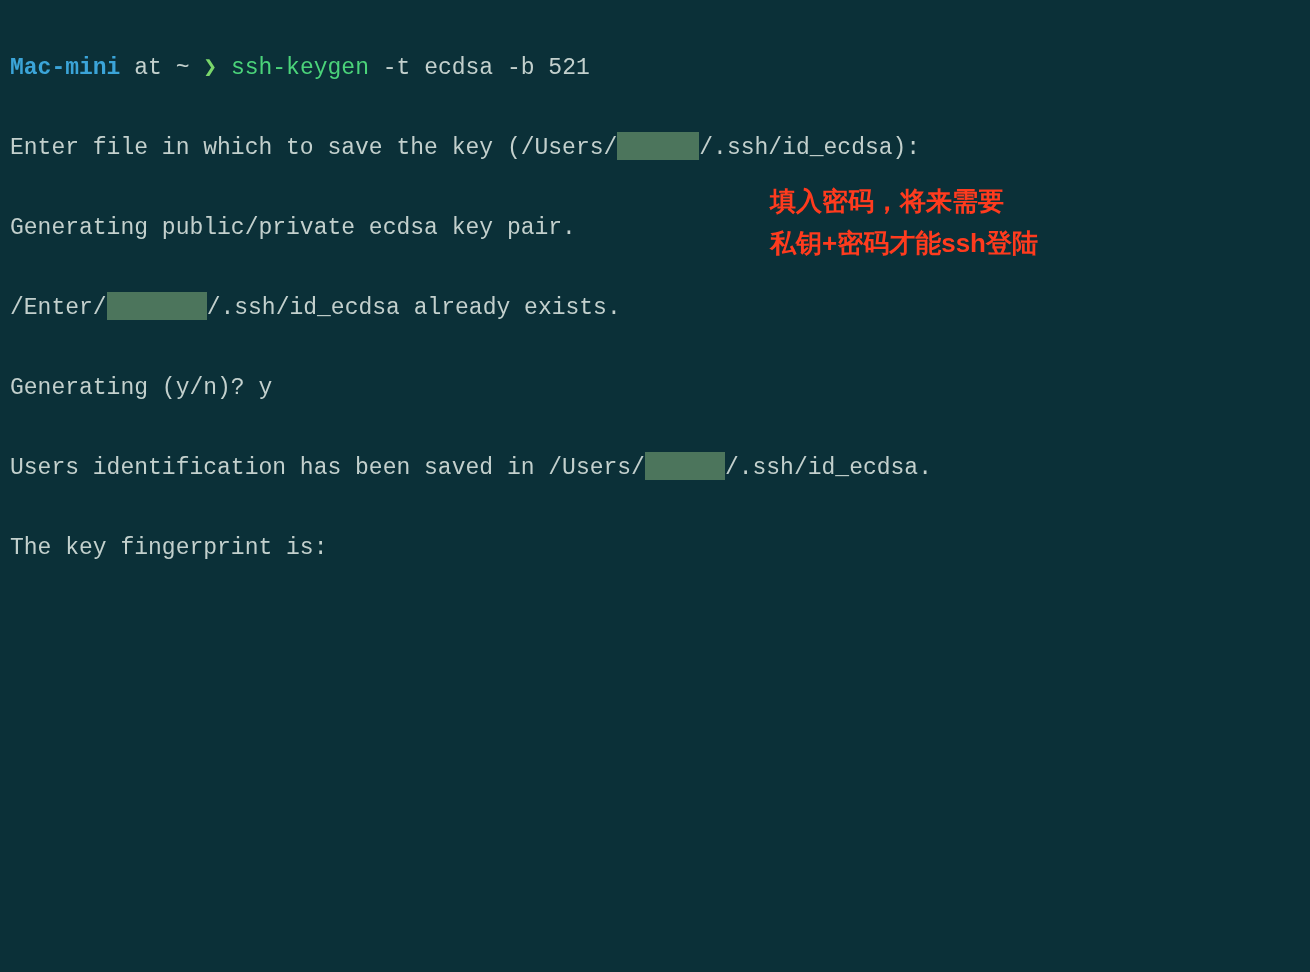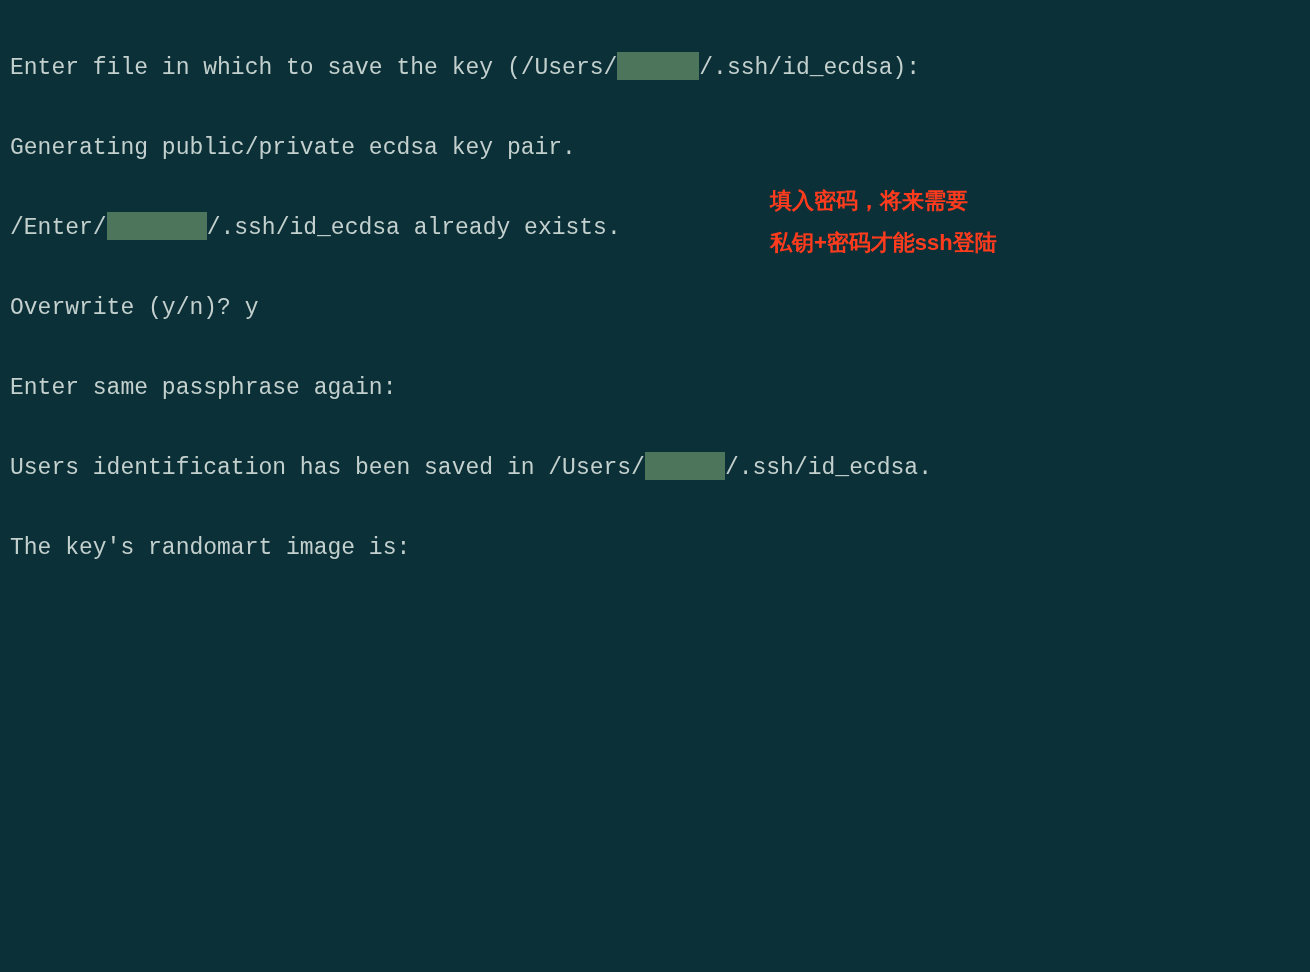--- a/index.html
+++ b/index.html
@@ -34,39 +34,39 @@
   .redact.small  { width: 82px;  height: 28px; }
   .redact.small2 { width: 100px; height: 28px; }
   .redact.med    { width: 80px;  height: 28px; }
   .redact.med2   { width: 80px;  height: 28px; }
   .redact.big    { width: 360px; height: 32px; }
   .annot {
     position: absolute;
     color: #ff3b1e;
     font-family: "PingFang SC", "Microsoft YaHei", sans-serif;
     font-weight: bold;
-    font-size: 22px;
+    font-size: 26px;
     line-height: 42px;
     top: 180px;
     left: 770px;
     white-space: nowrap;
   }
   .line { display: block; }
 </style>
 </head>
 <body>
 
 <div class="terminal">
+<span class="line"><span class="host">Mac-mini</span><span class="at"> at </span><span class="tilde">~</span><span class="arrow"> ❯ </span><span class="cmd">ssh-keygen</span><span class="args"> -t ecdsa -b 521</span></span>
 <span class="line"><span>Enter file in which to save the key (/Users/</span><span class="redact small"></span><span>/.ssh/id_ecdsa):</span></span>
 <span class="line">Generating public/private ecdsa key pair.</span>
 <span class="line"><span>/Enter/</span><span class="redact small2"></span><span>/.ssh/id_ecdsa already exists.</span></span>
-<span class="line">Overwrite (y/n)? y</span>
-<span class="line">Enter same passphrase again:</span>
+<span class="line">Generating (y/n)? y</span>
 <span class="line"><span>Users identification has been saved in /Users/</span><span class="redact med"></span><span>/.ssh/id_ecdsa.</span></span>
-<span class="line">The key's randomart image is:</span>
+<span class="line">The key fingerprint is:</span>
 
 
 
 
 
 
 
 
 
 

